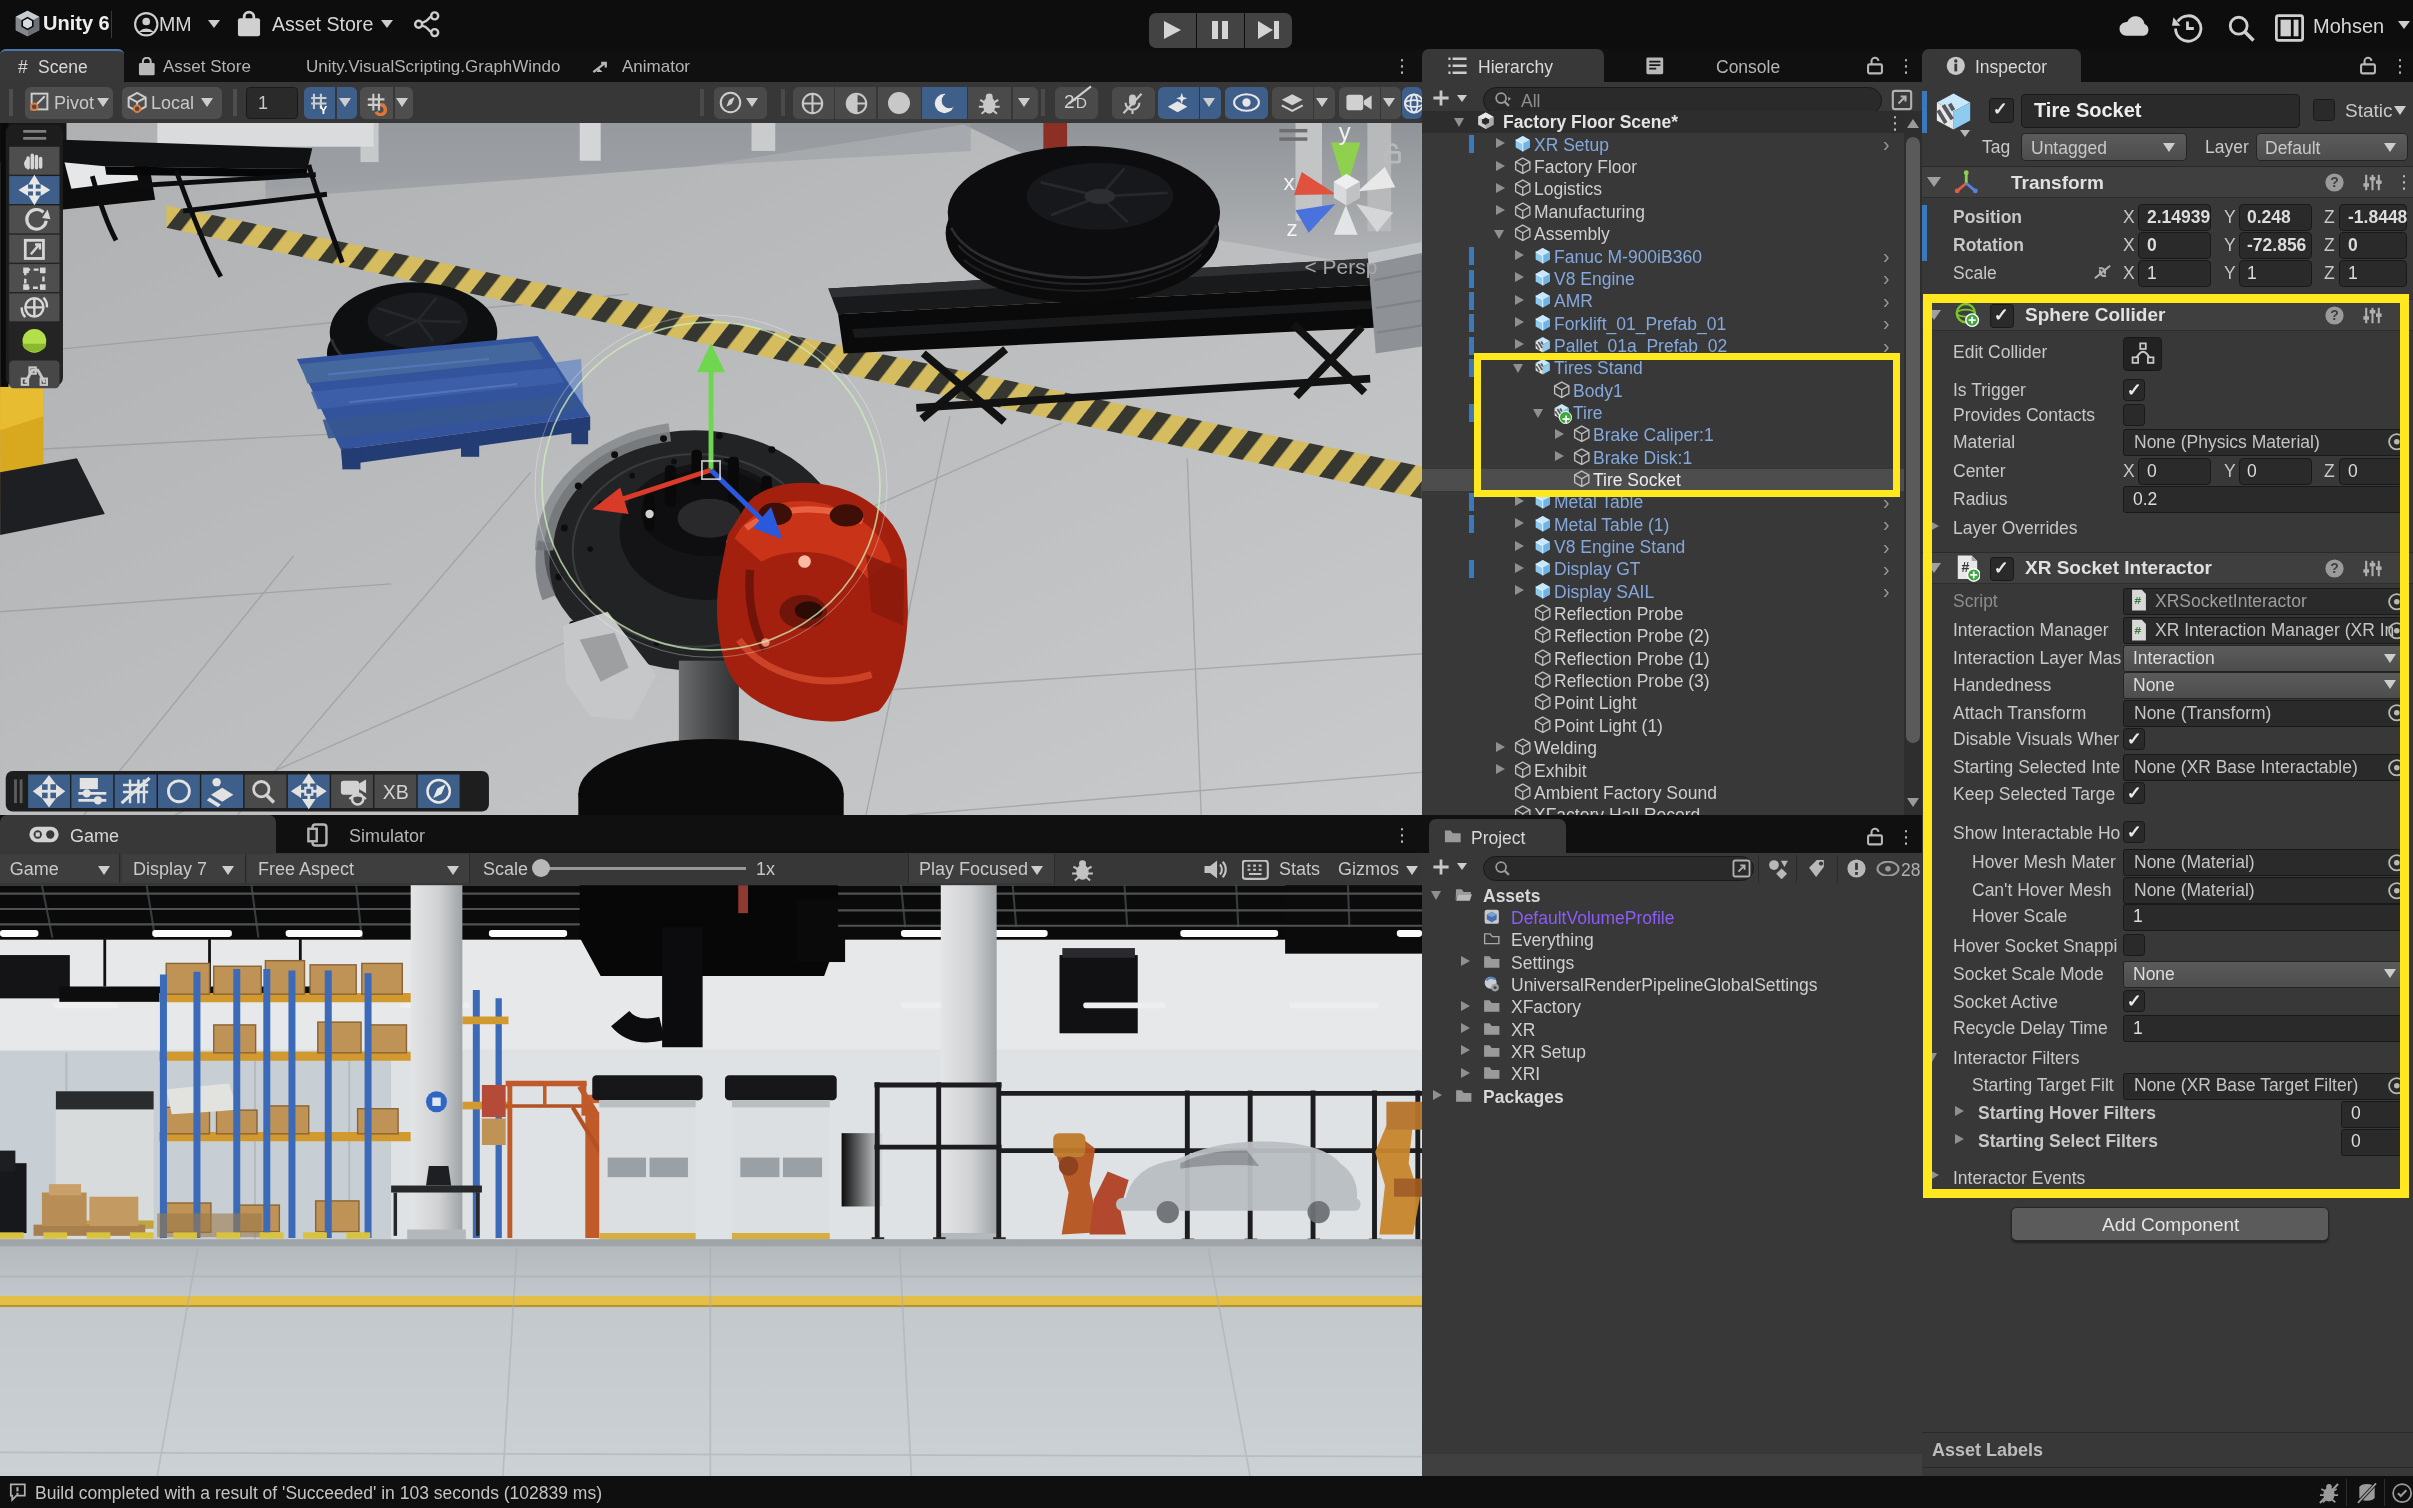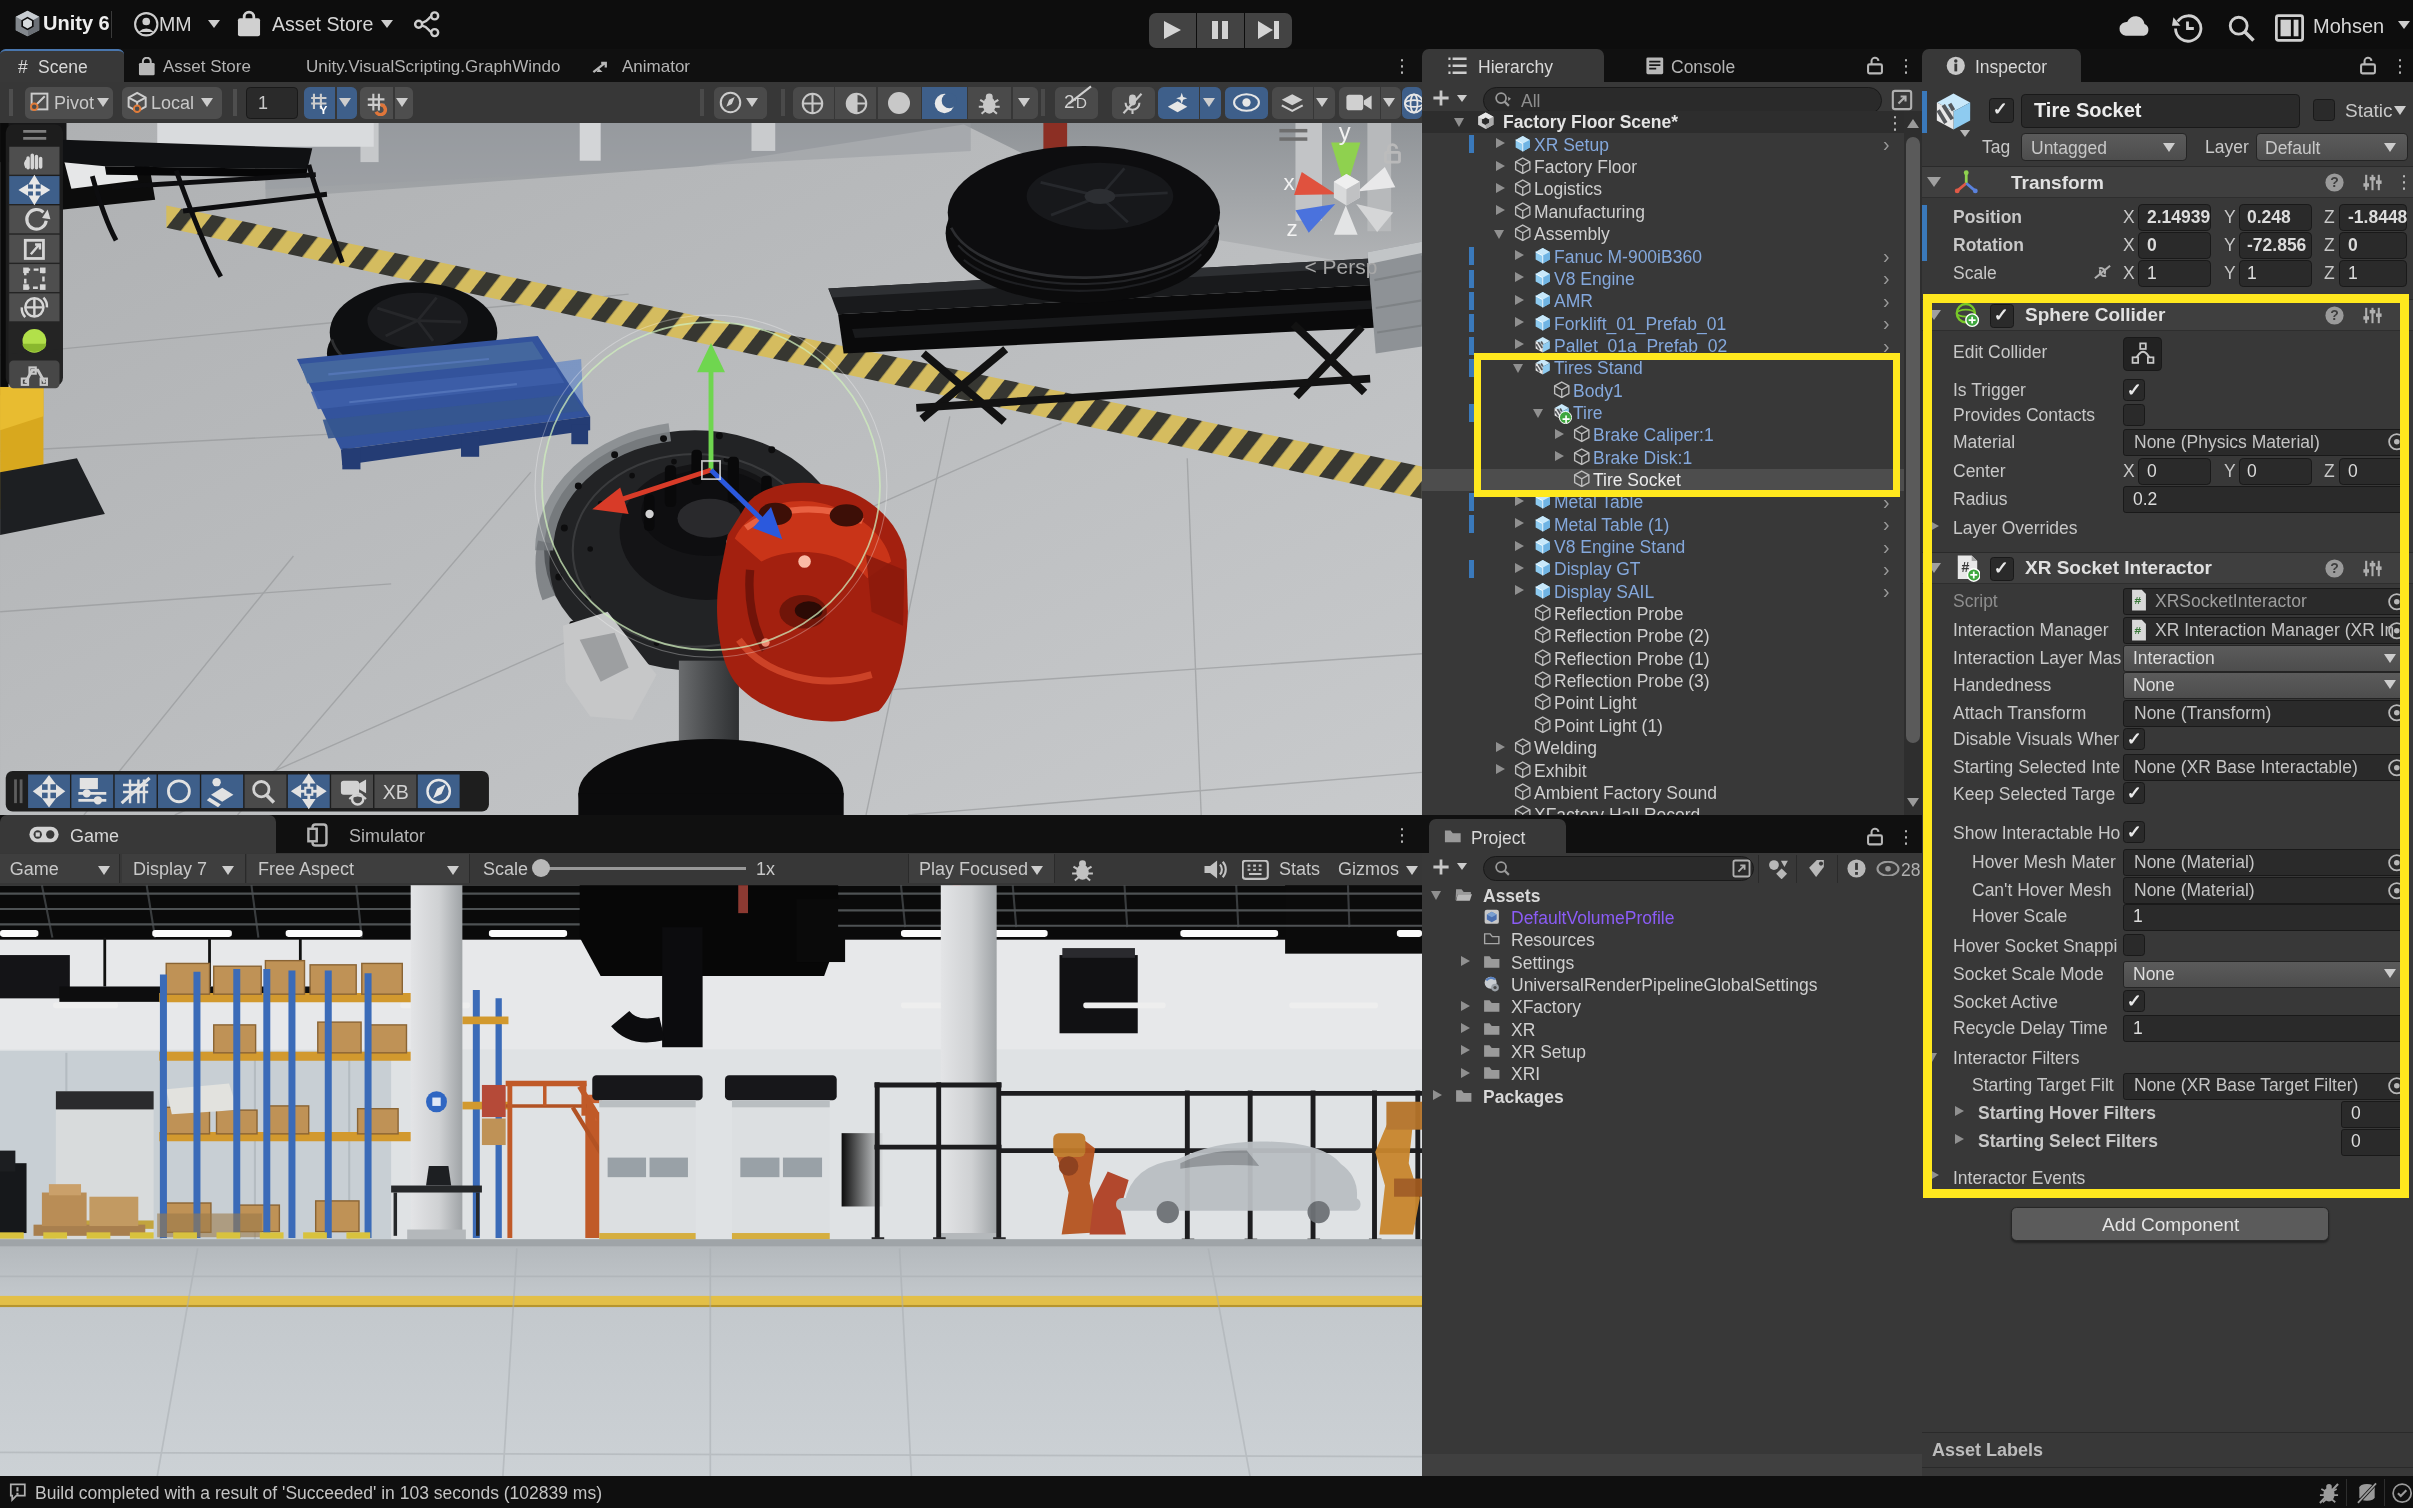--- a/index.html
+++ b/index.html
@@ -927,21 +927,21 @@
   <div class="abs tab-active" style="left:1422px;top:49px;width:182px;height:34px;border-radius:7px 7px 0 0;"></div>
   <svg class="abs" style="left:1447px;top:56px;" width="21" height="19.6" viewBox="0 0 30 28">
     <path d="M8,4 h20 M8,14 h20 M8,24 h20" stroke="#cdcdcd" stroke-width="3.5"></path>
     <path d="M2,4 h3 M2,14 h3 M2,24 h3" stroke="#cdcdcd" stroke-width="3.5"></path>
   </svg>
   <div class="lbl" style="left:1478px;top:57px;font-size:17.5px;color:#d8d8d8;">Hierarchy</div>
   <svg class="abs" style="left:1645px;top:56px;" width="19.6" height="19.6" viewBox="0 0 28 28">
     <rect x="2" y="2" width="24" height="24" rx="2" fill="#b8b8b8"></rect>
     <path d="M6,8 h16 M6,13 h16 M6,18 h10" stroke="#191919" stroke-width="2.5"></path>
   </svg>
-  <div class="lbl" style="left:1671px;top:57px;font-size:17.5px;color:#b4b4b4;">Console</div>
+  <div class="lbl" style="left:1716px;top:57px;font-size:17.5px;color:#b4b4b4;">Console</div>
   <svg class="abs" style="left:1866px;top:56px;" width="18" height="19.6" viewBox="0 0 26 28">
     <rect x="3" y="12" width="20" height="13" rx="2" fill="none" stroke="#b8b8b8" stroke-width="3"></rect>
     <path d="M8,12 v-4 a5,5 0 0 1 10,-1" fill="none" stroke="#b8b8b8" stroke-width="3"></path>
   </svg>
   <div class="dots3" style="left:1897px;top:55px;">⋮</div>
 
   <div class="abs" style="left:1432px;top:89px;width:21px;height:18px;">
       <svg width="18" height="18" viewBox="0 0 26 26">
         <path d="M13,2 v22 M2,13 h22" stroke="#c8c8c8" stroke-width="4"></path>
       </svg>
@@ -1201,21 +1201,21 @@
   <div class="lbl" style="left:1483px;top:886px;font-size:17.5px;font-weight:bold;color:#d8d8d8;">Assets</div>
   <svg class="abs" style="left:1483px;top:908px;" width="17.5" height="17.5" viewBox="0 0 32 32">
     <rect x="3" y="3" width="26" height="26" rx="4" fill="#c8c8c8"></rect>
     <polygon points="16,7 25,12 25,21 16,26 7,21 7,12" fill="#4a6fb0"></polygon>
     <polygon points="16,7 25,12 16,17 7,12" fill="#7a9fd0"></polygon>
     </svg>
   <div class="lbl" style="left:1511px;top:908px;font-size:17.5px;font-weight:normal;color:#8b5cf6;">DefaultVolumeProfile</div>
   <svg class="abs" style="left:1483px;top:930px;" width="17.5" height="17.5" viewBox="0 0 32 32">
       <use href="#foldOut"></use>
     </svg>
-  <div class="lbl" style="left:1511px;top:930px;font-size:17.5px;font-weight:normal;color:#cfcfcf;">Resources</div>
+  <div class="lbl" style="left:1511px;top:930px;font-size:17.5px;font-weight:normal;color:#cfcfcf;">Everything</div>
   <div class="arrow" style="left:1461px;top:956px;border-left:9px solid #909090;border-top:5.6px solid transparent;border-bottom:5.6px solid transparent;"></div>
   <svg class="abs" style="left:1483px;top:953px;" width="17.5" height="17.5" viewBox="0 0 32 32">
       <use href="#fold"></use>
     </svg>
   <div class="lbl" style="left:1511px;top:953px;font-size:17.5px;font-weight:normal;color:#cfcfcf;">Settings</div>
   <svg class="abs" style="left:1483px;top:975px;" width="17.5" height="17.5" viewBox="0 0 32 32">
     <circle cx="14" cy="14" r="11" fill="#c8ccd0"></circle>
       <path d="M6,10 a11,11 0 0 1 16,-2" stroke="#5a82c0" stroke-width="4" fill="none"></path>
     <circle cx="22" cy="23" r="7" fill="#9aa0a6"></circle>
       <circle cx="22" cy="23" r="3" fill="#4a4a4a"></circle>

